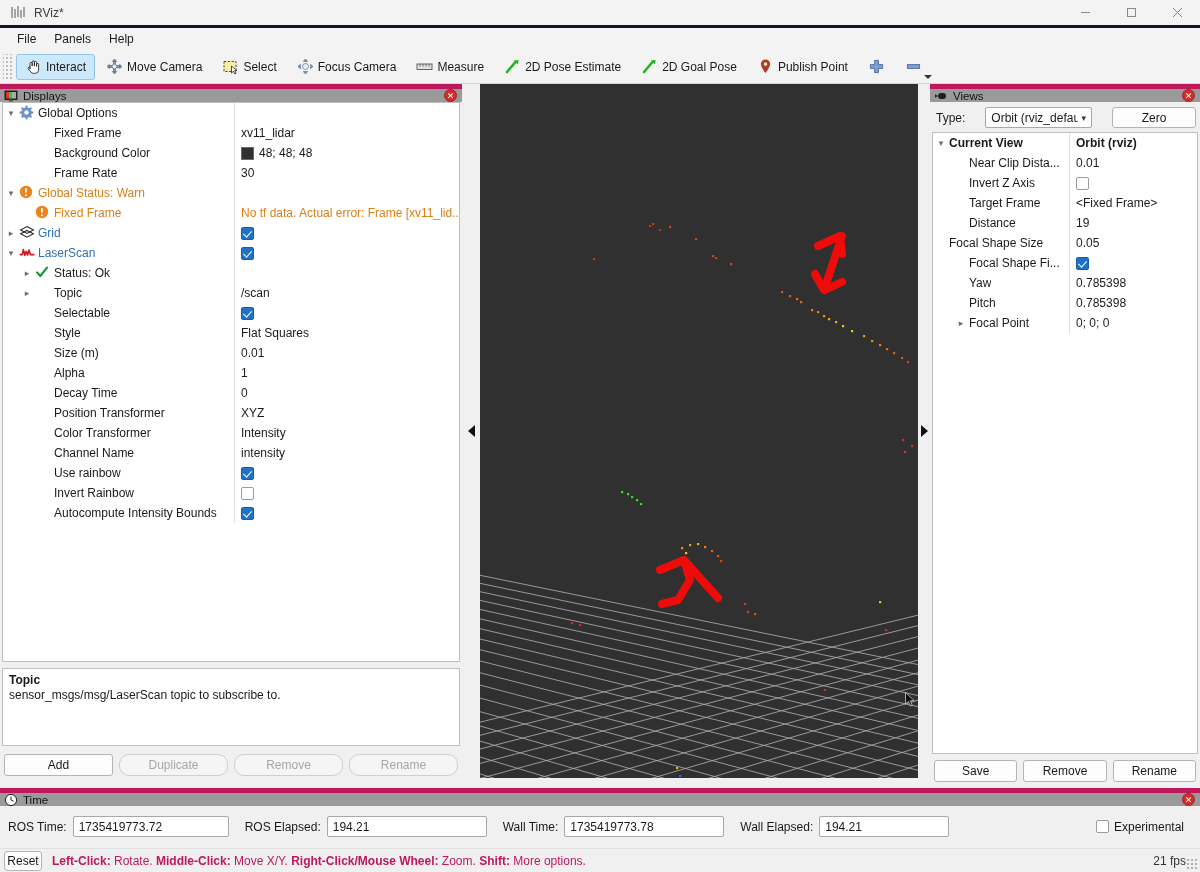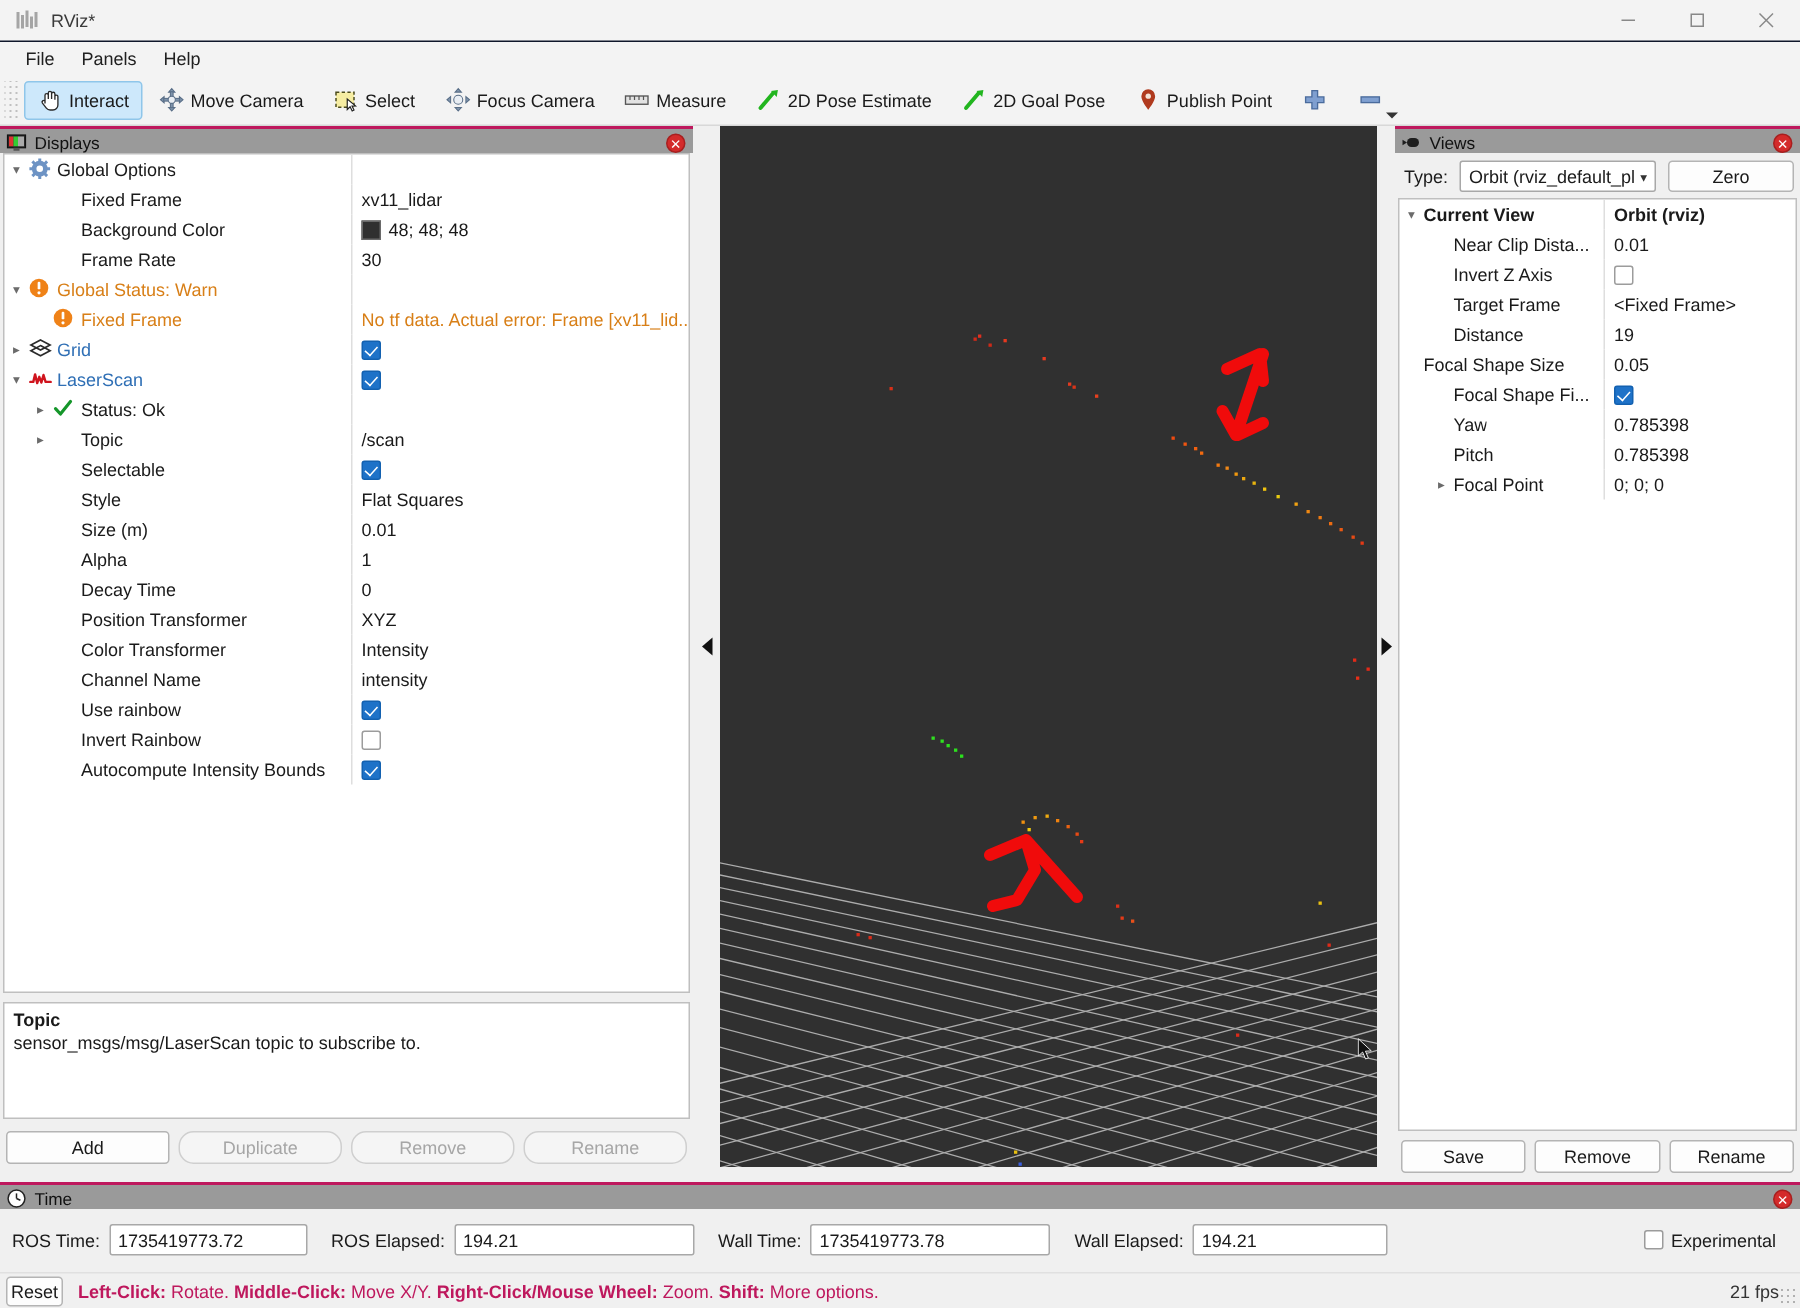--- a/index.html
+++ b/index.html
@@ -11,21 +11,21 @@
     font-size: 12px;
     color: #1a1a1a;
     background: #f0f0f0;
   }
   #app { position: relative; width: 1200px; height: 872px; background: #f0f0f0; }
 
   
   #titlebar {
     position: absolute; left: 0; top: 0; width: 1200px; height: 28px;
     background: #f3f3f3; display: flex; align-items: center;
-    border-bottom: 1px solid #0f172a;
+    border-bottom: 3px solid #0f172a;
   }
   #titlebar .app-icon {
     width: 16px; height: 16px; margin-left: 10px; margin-right: 8px;
     position: relative; opacity: .55;
   }
   #titlebar .app-icon i {
     position: absolute; top: 2px; width: 2px; height: 11px; background: #666;
   }
   #titlebar .title-text { font-size: 12px; color: #3a3a3a; }
   #winbtns { margin-left: auto; display: flex; height: 28px; }
@@ -57,23 +57,23 @@
     display: flex; align-items: center; gap: 4px;
     height: 26px; padding: 0 8px; margin: 0 1px; border-radius: 3px;
     font-size: 12px; color: #1a1a1a; white-space: nowrap;
     border: 1px solid transparent;
   }
   .tb-btn.active { background: #cde8fb; border: 1px solid #8fc6ea; }
   .tb-icon { width: 17px; height: 17px; display: inline-block; position: relative; flex: none; }
 
   
   .panel-title {
-    height: 18px; background: #9a9a9a; display: flex; align-items: flex-end;
+    height: 18px; background: #9a9a9a; display: flex; align-items: center;
     color: #111; font-size: 11.5px; padding-left: 4px;
-    border-top: 2px solid #be185d;
+    border-top: 5px solid #be185d;
   }
   .panel-title .pt-icon { width: 14px; height: 14px; margin-right: 5px; flex: none; position: relative; }
   .panel-title .pt-close {
     margin-left: auto; margin-right: 5px; width: 13px; height: 13px; border-radius: 50%;
     background: #d42b2b; color: #fff; font-size: 9px; line-height: 13px; text-align: center;
     border: 1px solid #a81f1f;
   }
 
   
   #displays {
@@ -138,21 +138,21 @@
     background: #f0f0f0; display: flex; align-items: center; justify-content: center;
   }
   .arrowL { width: 0; height: 0; border-top: 6px solid transparent; border-bottom: 6px solid transparent; border-right: 7px solid #111; }
   .arrowR { width: 0; height: 0; border-top: 6px solid transparent; border-bottom: 6px solid transparent; border-left: 7px solid #111; }
 
   
   #views {
     position: absolute; left: 930px; top: 84px; width: 270px; height: 704px;
     background: #f0f0f0; display: flex; flex-direction: column;
   }
-  #views-type { display: flex; align-items: center; gap: 8px; padding: 5px 4px 4px 6px; }
+  #views-type { display: flex; align-items: center; gap: 20px; padding: 5px 4px 4px 6px; }
   #views-type .lbl { font-size: 12px; }
   .combo {
     flex: 1; height: 21px; background: #fff; border: 1px solid #a8a8a8; border-radius: 2px;
     display: flex; align-items: center; padding: 0 2px 0 5px; font-size: 12px; overflow: hidden;
     white-space: nowrap;
   }
   .combo .cbtxt { overflow: hidden; text-overflow: clip; }
   .combo .cbarrow { margin-left: auto; font-size: 9px; color: #333; padding: 0 3px; }
   .btn-zero {
     width: 84px; height: 21px; background: #fdfdfd; border: 1px solid #b4b4b4; border-radius: 3px;
@@ -904,21 +904,21 @@
           <circle cx="7" cy="7" r="5.6" fill="#fff" stroke="#222" stroke-width="1"></circle>
           <line x1="7" y1="7" x2="7" y2="3.6" stroke="#222" stroke-width="1"></line>
           <line x1="7" y1="7" x2="9.6" y2="8.2" stroke="#222" stroke-width="1"></line>
         </svg>
       </span>
       <span>Time</span>
       <span class="pt-close">✕</span>
     </div>
     <div id="time-row">
       <span class="tl">ROS Time:</span>
-      <span class="tfield" style="width:132px">1735419773.72</span>
+      <span class="tfield" style="width:156px">1735419773.72</span>
       <span class="tl">ROS Elapsed:</span>
       <span class="tfield" style="width:160px">194.21</span>
       <span class="tl">Wall Time:</span>
       <span class="tfield" style="width:160px">1735419773.78</span>
       <span class="tl">Wall Elapsed:</span>
       <span class="tfield" style="width:130px">194.21</span>
       <span class="exp-wrap">
         <span class="chk-sq"></span>
         <span>Experimental</span>
       </span>

